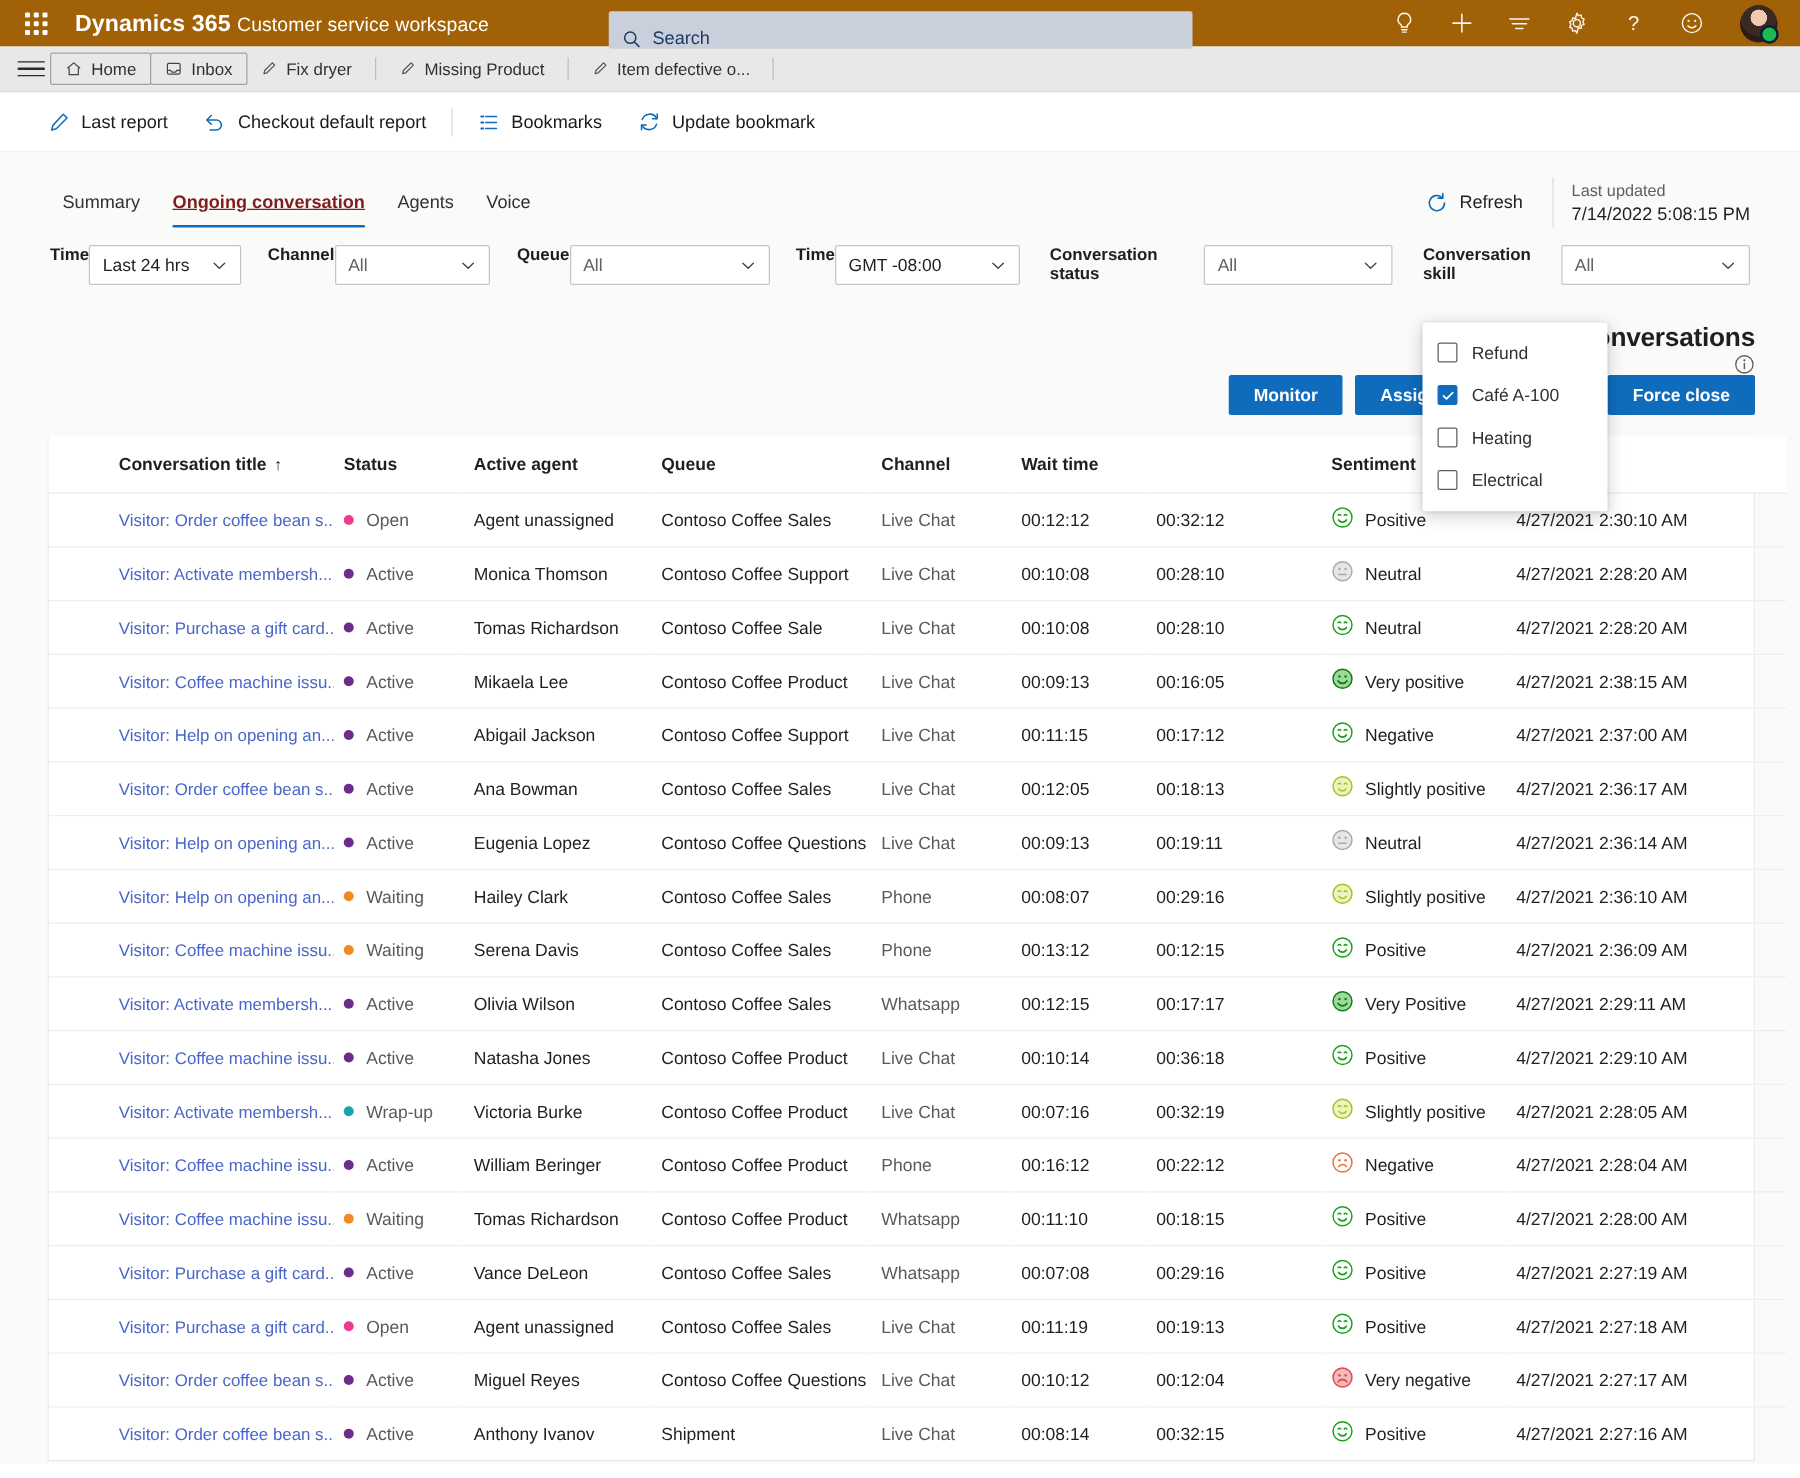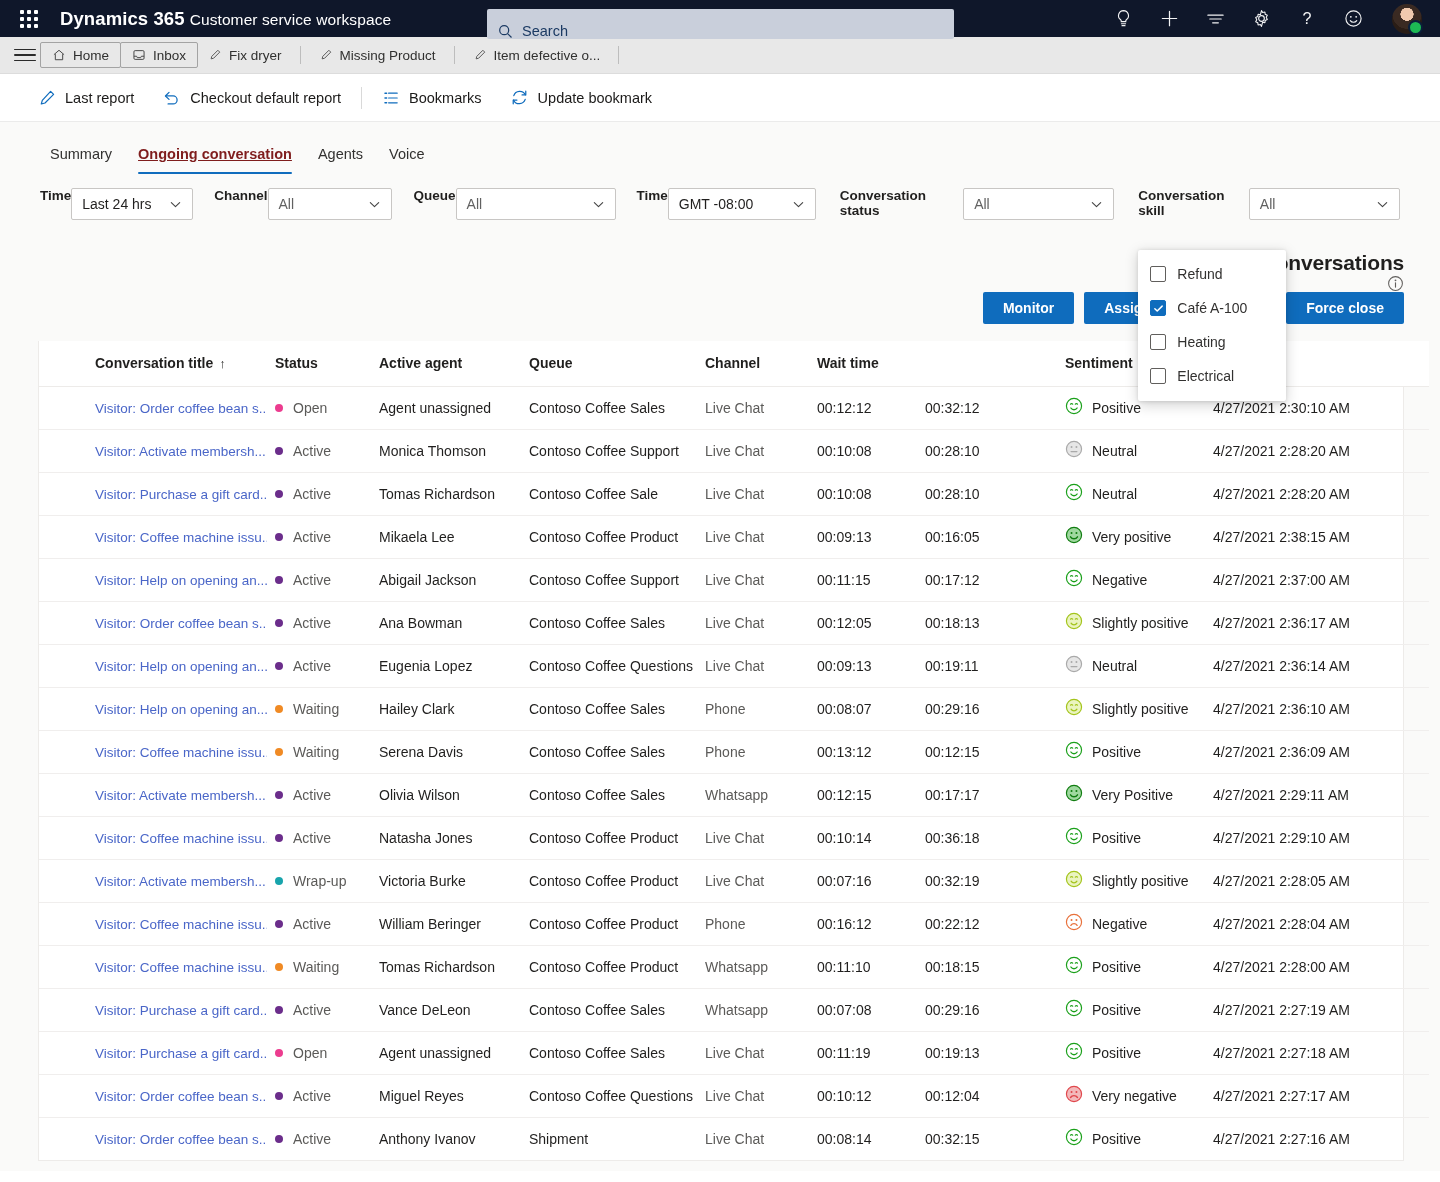--- a/index.html
+++ b/index.html
@@ -6,21 +6,21 @@
   html, body {
     width: 1440px; height: 1182px;
     font-family: "Liberation Sans", sans-serif;
     background: #ffffff;
     overflow: hidden;
     -webkit-font-smoothing: antialiased;
   }
 
   
   .topbar {
-    height: 37px; background: #0f172a; display: flex; align-items: center;
+    height: 37px; background: #a16207; display: flex; align-items: center;
     padding: 0 14px; color: #ffffff; position: relative;
   }
   .waffle { width: 30px; height: 30px; display: flex; align-items: center; justify-content: center; cursor: pointer; }
   .waffle-grid { display: grid; grid-template-columns: repeat(3, 4px); grid-template-rows: repeat(3, 4px); gap: 3px; }
   .waffle-grid i { display: block; width: 4px; height: 4px; background: #fff; border-radius: 1px; }
   .brand { margin-left: 16px; font-size: 18.5px; font-weight: 700; letter-spacing: .1px; white-space: nowrap; }
   .brand-sub { font-weight: 400; font-size: 15.5px; margin-left: 5px; }
   .searchbox {
     position: absolute; left: 487px; top: 9px; width: 467px; height: 30px;
     background: #c9cfdb; border-radius: 2px; display: flex; align-items: flex-end; padding: 0 11px;
@@ -284,20 +284,34 @@
 <div class="page">
 
   <div class="pivotrow">
     <div class="pivots">
       <div class="pivot"><span>Summary</span></div>
       <div class="pivot active"><span>Ongoing conversation</span></div>
       <div class="pivot"><span>Agents</span></div>
       <div class="pivot"><span>Voice</span></div>
     </div>
 
+    <div class="refreshblock">
+      <div class="refreshbtn">
+        <svg width="19" height="19" viewBox="0 0 20 20">
+            <path d="M16.4 10a6.4 6.4 0 1 1-2.2-4.85" fill="none" stroke="#0f6cbd" stroke-width="1.35" stroke-linecap="round"></path>
+            <path d="M15 1.9v3.9h-3.9" fill="none" stroke="#0f6cbd" stroke-width="1.35" stroke-linecap="round" stroke-linejoin="round"></path>
+          </svg>
+        <span>Refresh</span>
+      </div>
+      <div class="vsep"></div>
+      <div>
+        <div class="lastupd-l">Last updated</div>
+        <div class="lastupd-v">7/14/2022 5:08:15 PM</div>
+      </div>
+    </div>
   </div>
 
   <div class="filters">
     <div class="filt" style="margin-right:21px">
       <div class="filt-label">Time</div>
       <div class="filt-sel" style="width:122px">
         <span class="val">Last 24 hrs</span>
         <svg class="chev" width="13" height="13" viewBox="0 0 14 14">
             <path d="M2.5 5l4.5 4.3L11.5 5" fill="none" stroke="#444" stroke-width="1.2" stroke-linecap="round" stroke-linejoin="round"></path>
           </svg>

